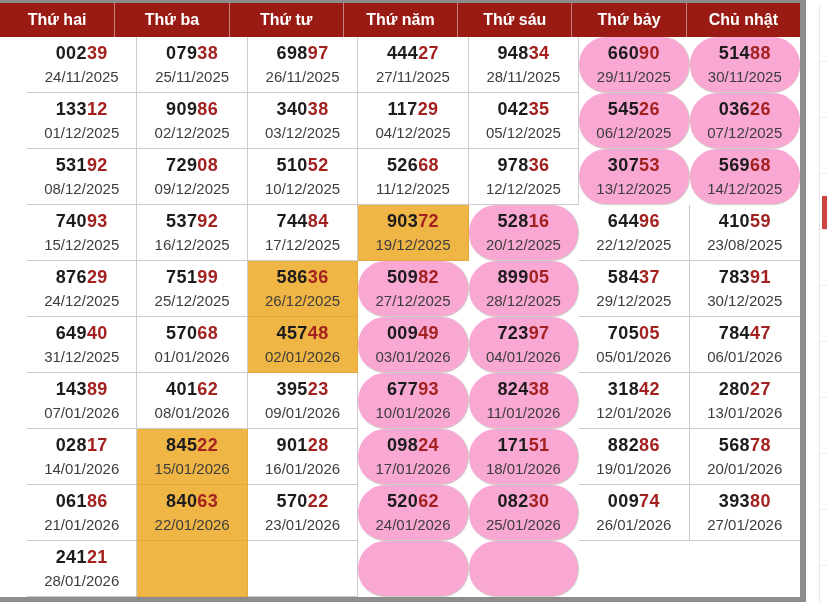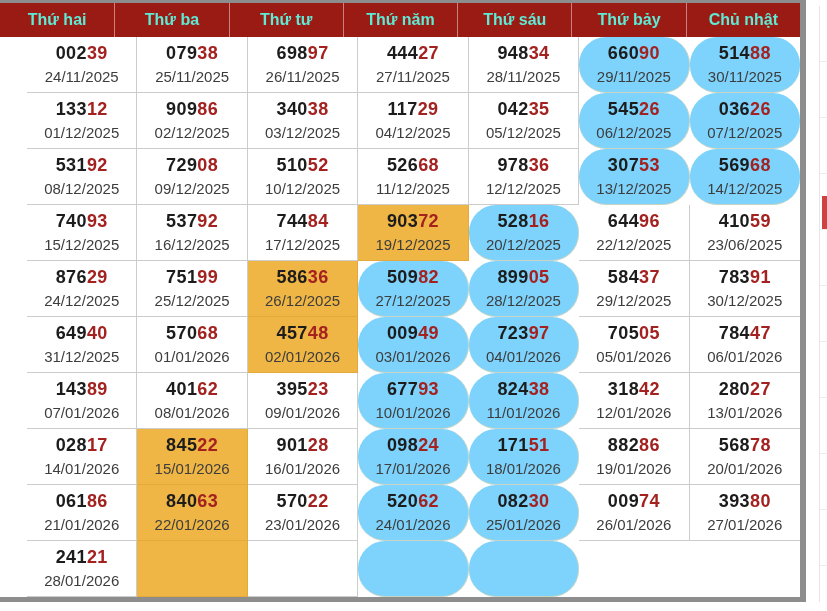--- a/index.html
+++ b/index.html
@@ -9,33 +9,33 @@
   }
   .page{position:relative;width:827px;height:611px;background:#ffffff;}
 
   .calendar{
     position:absolute;left:0;top:0;width:806px;box-sizing:border-box;
     border-top:3px solid #8d8d8d;border-right:6px solid #8d8d8d;border-bottom:5px solid #8d8d8d;
     background:#ffffff;
   }
   .header-row{display:grid;grid-template-columns:repeat(7,1fr);height:34px;background:#9a1b14;}
   .day{
-    color:#5eead4;font-weight:bold;font-size:16px;
+    color:#ffffff;font-weight:bold;font-size:16px;
     display:flex;align-items:center;justify-content:center;
     border-left:1px solid rgba(255,255,255,.45);
   }
   .day:first-child{border-left:none;}
 
   .tbody{display:grid;grid-template-columns:repeat(7,1fr);grid-auto-rows:56px;margin-left:27px;}
   .cell{
     box-sizing:border-box;text-align:center;padding-top:4px;background:#ffffff;
     border-right:1px solid #cccccc;border-bottom:1px solid #cccccc;
   }
   .cell:nth-child(7n){border-right:none;}
-  .cell.weekend{background:#7dd3fc;border-right-color:#c9d4c4;border-bottom-color:#c9d4c4;border-radius:27px;}
+  .cell.weekend{background:#f9a8d4;border-right-color:#c9d4c4;border-bottom-color:#c9d4c4;border-radius:27px;}
   .cell.highlight{background:#efb545;border-right-color:#e3a93c;border-bottom-color:#e3a93c;}
 
   .num{font-size:18px;font-weight:bold;color:#1c1c1c;line-height:25px;letter-spacing:.4px;}
   .num .red{color:#a32220;}
   .date{font-size:15px;color:#3d3d3d;line-height:21px;}
 
   .gutter{position:absolute;left:806px;top:0;width:21px;height:611px;background:#ffffff;}
   .gutter-strip{
     position:absolute;left:13px;top:6px;width:8px;height:596px;
     border-left:1px solid #e6e6e6;
@@ -162,21 +162,21 @@
         <div class="cell weekend">
           <div class="num"><span>528</span><span class="red">16</span></div>
           <div class="date">20/12/2025</div>
         </div>
         <div class="cell">
           <div class="num"><span>644</span><span class="red">96</span></div>
           <div class="date">22/12/2025</div>
         </div>
         <div class="cell">
           <div class="num"><span>410</span><span class="red">59</span></div>
-          <div class="date">23/06/2025</div>
+          <div class="date">23/08/2025</div>
         </div>
         <div class="cell">
           <div class="num"><span>876</span><span class="red">29</span></div>
           <div class="date">24/12/2025</div>
         </div>
         <div class="cell">
           <div class="num"><span>751</span><span class="red">99</span></div>
           <div class="date">25/12/2025</div>
         </div>
         <div class="cell highlight">

